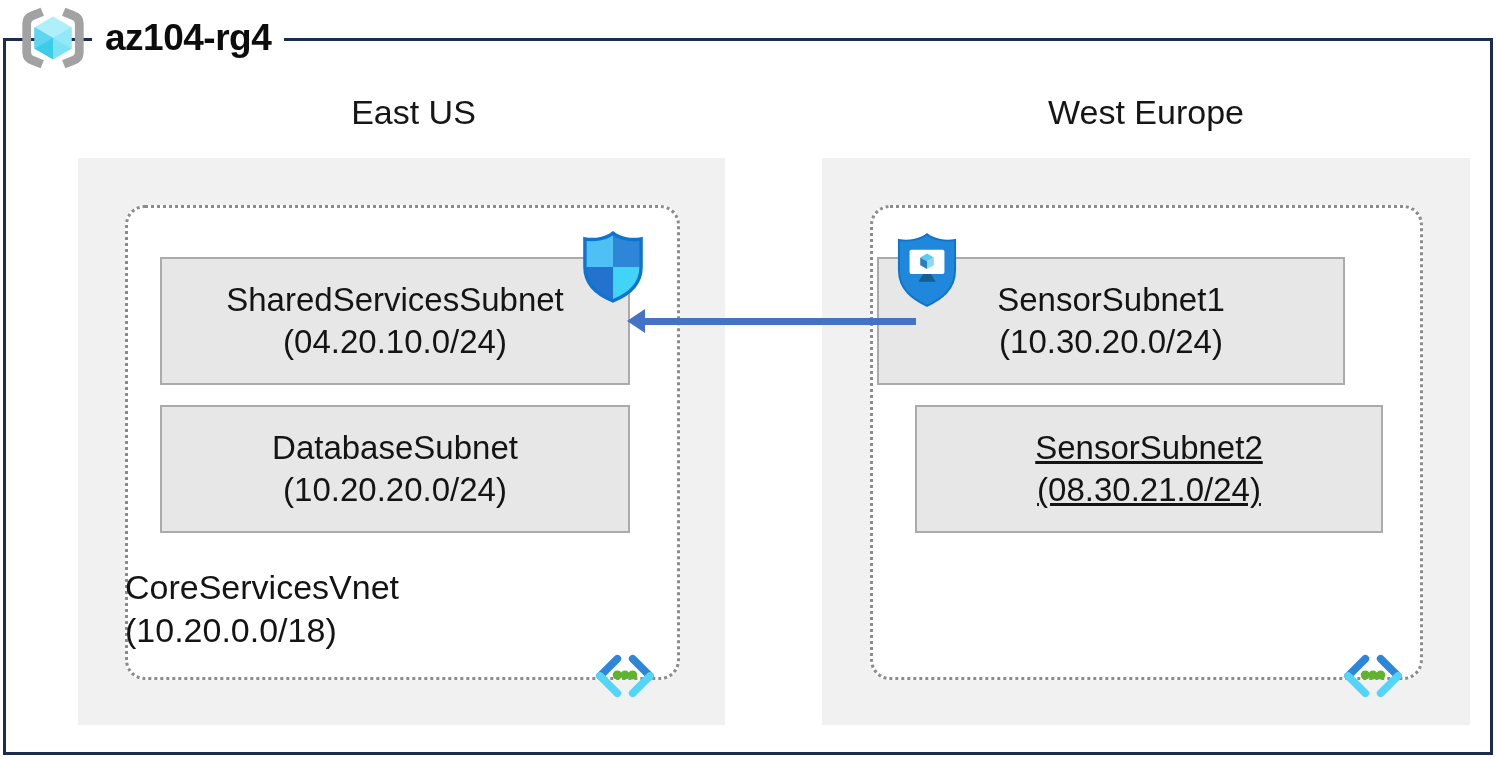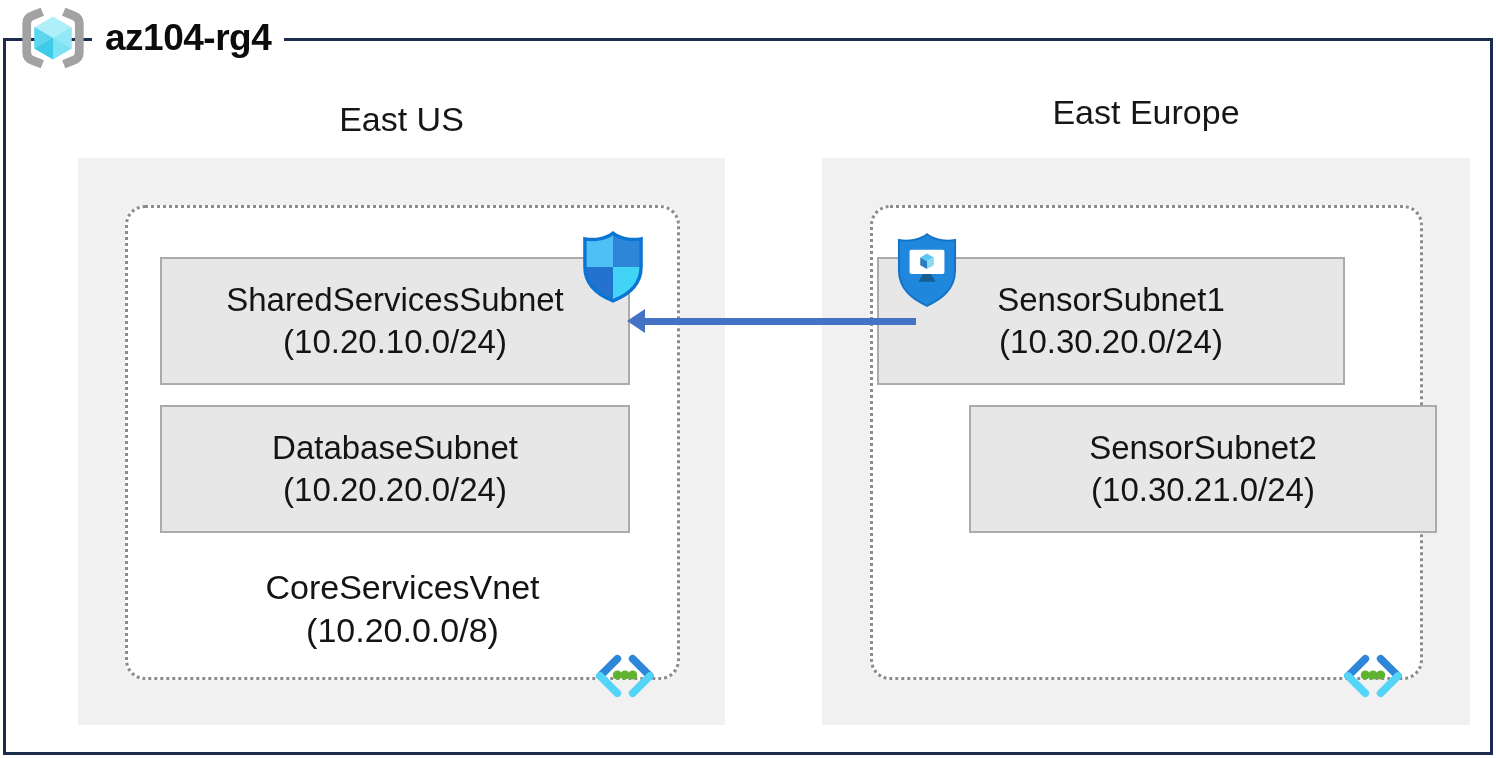--- a/index.html
+++ b/index.html
@@ -15,43 +15,43 @@
   .rg-icon { position:absolute; left:16px; top:6px; z-index:2; }
   .rg-title {
     position:absolute; left:92px; top:14px; z-index:2;
     font-size:37px; font-weight:bold; letter-spacing:-0.5px;
     background:#ffffff; padding:0 13px; line-height:48px; color:#0c0c0c;
   }
   .region-label {
     position:absolute; top:90px; text-align:center;
     font-size:34px; line-height:44px; color:#161616; z-index:1;
   }
-  .region-label.east { left:78px; width:647px;margin-top:7px; }
+  .region-label.east { left:90px; width:647px; }
   .region-label.west { left:822px; width:648px; }
   .region-box { position:absolute; top:158px; height:567px; background:#f1f1f1; z-index:1; }
   .region-box.east { left:78px; width:647px; }
   .region-box.west { left:822px; width:648px; }
   .vnet-box {
     position:absolute; top:205px; height:475px; background:#ffffff;
     border:3px dotted #8c8c8c; border-radius:20px; z-index:1;
   }
   .vnet-box.east { left:125px; width:555px; }
   .vnet-box.west { left:870px; width:553px; }
   .subnet {
     position:absolute; width:470px; height:128px;
     background:#e7e7e7; border:2px solid #ababab; z-index:2;
     display:flex; flex-direction:column; align-items:center; justify-content:center;
     font-size:33px; line-height:42px; color:#141414; text-align:right;
   }
   .subnet.e1 { left:160px; top:257px; }
   .subnet.e2 { left:160px; top:405px; }
   .subnet.w1 { left:877px; top:257px; width:468px; }
-  .subnet.w2 { left:969px; top:405px; width:468px; }
+  .subnet.w2 { left:915px; top:405px; width:468px;text-decoration:underline; }
   .vnet-label {
-    position:absolute; top:566px; text-align:center; z-index:2;
+    position:absolute; top:566px; text-align:left; z-index:2;
     font-size:34px; line-height:43px; color:#141414;
   }
   .vnet-label.east { left:125px; width:555px; }
   .vnet-label.west { left:870px; width:553px; }
   .vnet-icon { position:absolute; z-index:3; }
   .vnet-icon.east { left:590px; top:652px; }
   .vnet-icon.west { left:1338px; top:652px; }
   .nsg-icon { position:absolute; left:582px; top:230px; z-index:5; }
   .asg-icon { position:absolute; left:896px; top:231px; z-index:5; }
   .arrow-line { position:absolute; left:644px; top:318px; width:272px; height:7px; background:#4472c4; z-index:4; }
@@ -76,49 +76,49 @@
       <polygon points="19,21 38,32 38,54 19,43" fill="#3dcbea"></polygon>
       <polygon points="38,32 57,21 57,43 38,54" fill="#7ee2f5"></polygon>
       <polygon points="19,21 38,32 19,43" fill="#5fd6ef"></polygon>
       <polygon points="57,21 38,32 57,43" fill="#93e8f7"></polygon>
     </svg>
   </div>
 
   <div class="rg-title">az104-rg4</div>
 
   <div class="region-label east">East US</div>
-  <div class="region-label west">East Europe</div>
+  <div class="region-label west">West Europe</div>
 
   <div class="region-box east"></div>
   <div class="region-box west"></div>
 
   <div class="vnet-box east"></div>
   <div class="vnet-box west"></div>
 
   <div class="subnet e1">
     <span>SharedServicesSubnet</span>
-    <span>(10.20.10.0/24)</span>
+    <span>(04.20.10.0/24)</span>
   </div>
   <div class="subnet e2">
     <span>DatabaseSubnet</span>
     <span>(10.20.20.0/24)</span>
   </div>
 
   <div class="subnet w1">
     <span>SensorSubnet1</span>
     <span>(10.30.20.0/24)</span>
   </div>
   <div class="subnet w2">
     <span>SensorSubnet2</span>
-    <span>(10.30.21.0/24)</span>
+    <span>(08.30.21.0/24)</span>
   </div>
 
   <div class="vnet-label east">
     <div>CoreServicesVnet</div>
-    <div>(10.20.0.0/8)</div>
+    <div>(10.20.0.0/18)</div>
   </div>
 
   <div class="arrow-line"></div>
   <div class="arrow-head"></div>
 
   <div class="nsg-icon">
     <svg width="62" height="74" viewBox="0 0 64 76">
       <defs>
         <clipPath id="shieldClipA">
           <path d="M32 3 C38 8 50 11 61 9 L61 38 C61 57 47 67 32 73 C17 67 3 57 3 38 L3 9 C14 11 26 8 32 3 Z"></path>

